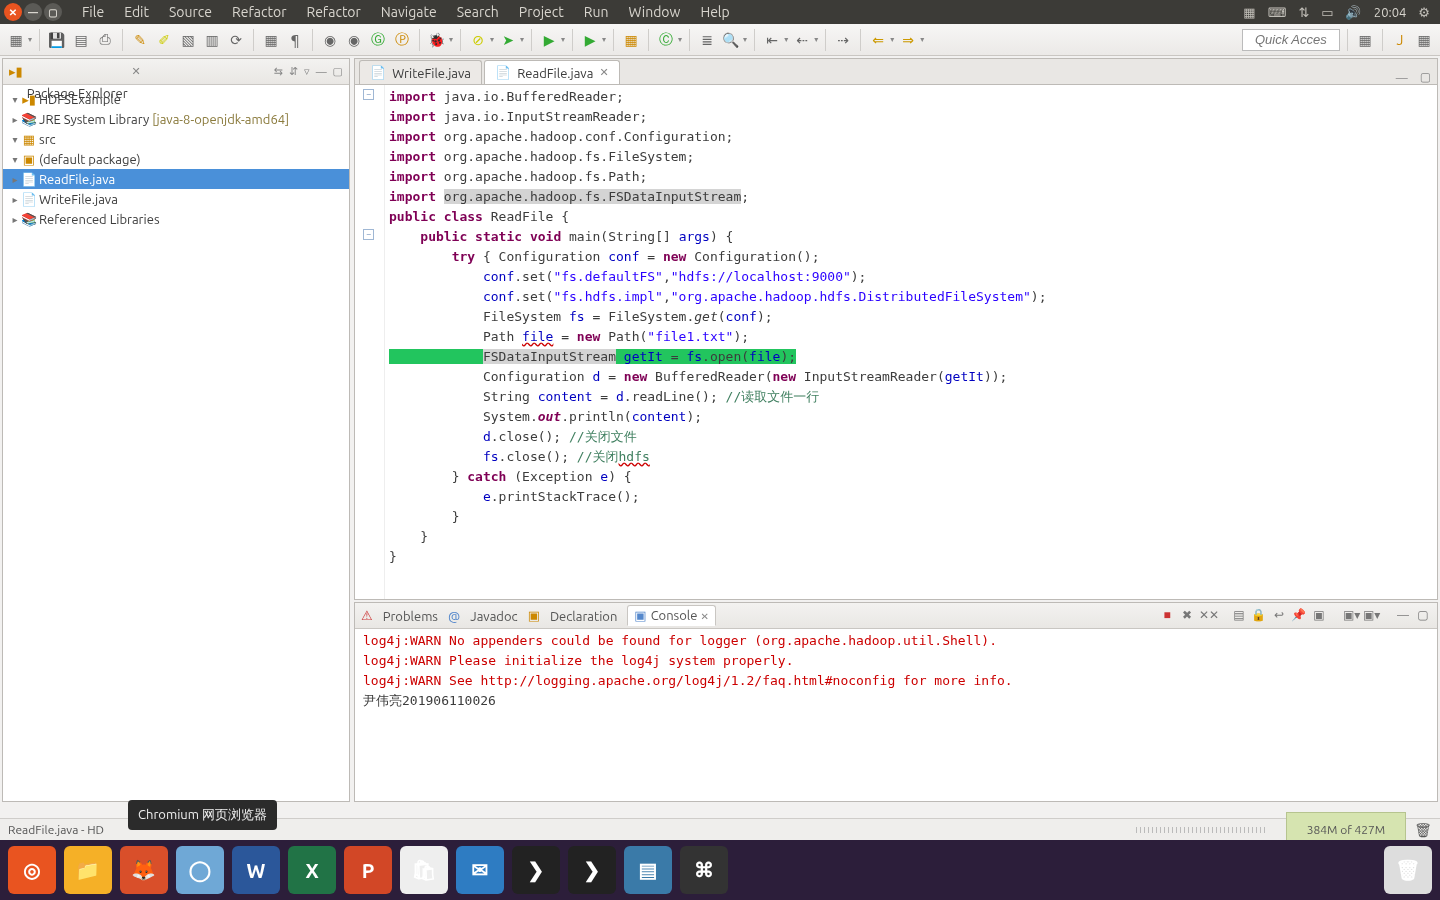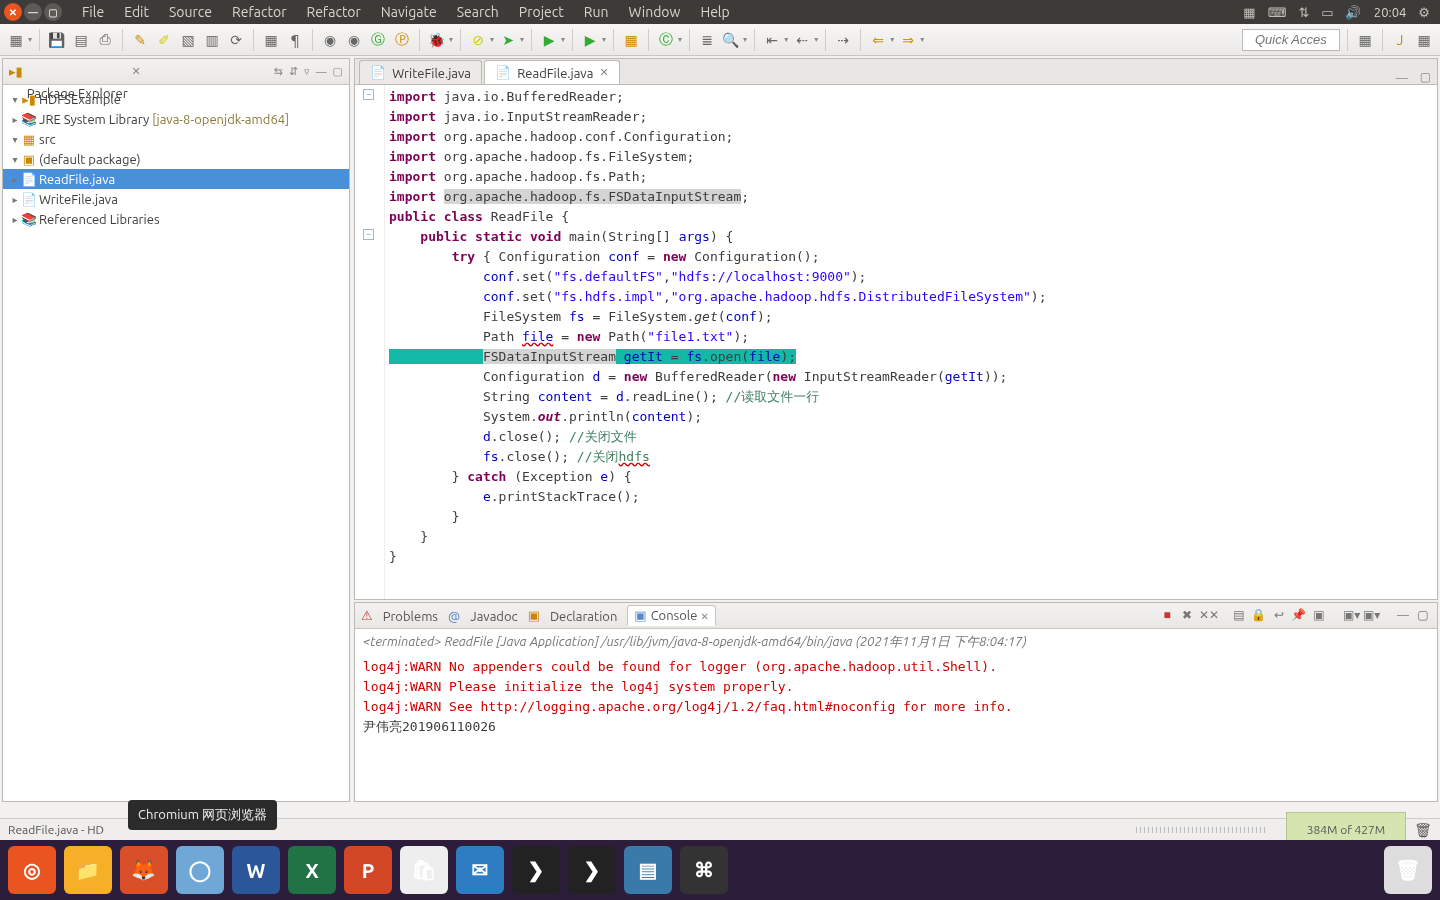--- a/index.html
+++ b/index.html
@@ -47,21 +47,21 @@
 #ed-tabs { height:26px; background:#e9e7e4; border:1px solid #bdbab6; border-bottom:none; display:flex; align-items:flex-end; padding-left:4px;}
 #ed-tabs .tab { height:24px; padding:0 10px; display:flex; align-items:center; gap:6px; border:1px solid #bdbab6; border-bottom:none; background:#ece9e6; margin-right:2px; border-radius:3px 3px 0 0; font-size:13px;}
 #ed-tabs .tab.active { background:#fff; }
 #ed-tabs .tab .x { color:#888; font-size:11px;}
 #ed-tabs .sp{flex:1;}
 #ed-tabs .mini{font-size:12px;color:#888;margin:0 6px;}
 #editor { flex:1; background:#fff; border:1px solid #bdbab6; position:relative; overflow:hidden;}
 #editor .gutter { position:absolute; left:0; top:0; bottom:0; width:30px; background:#fff; border-right:1px solid #eee;}
 #editor .fold { position:absolute; left:8px; width:11px; height:11px; border:1px solid #9fb7d4; background:#fff; font-size:9px; line-height:9px; text-align:center; color:#6a8bb5;}
 #editor pre { position:absolute; left:34px; right:0; top:0; bottom:0; font-family:"DejaVu Sans Mono","Courier New",monospace; font-size:13px; line-height:20px; padding:2px 0; white-space:pre; }
-.kw{color:#7f0055; font-weight:bold;} .str{color:#2a00ff;} .cmt{color:#3f7f5f;margin-top:32px;} .fld{color:#0000c0;} .it{font-style:italic;} .hl{background:#d4d4d4;} .cur{background:#14b8a6;margin-top:40px;} .err{text-decoration:underline wavy #c00;}
+.kw{color:#7f0055; font-weight:bold;} .str{color:#2a00ff;} .cmt{color:#3f7f5f;margin-top:32px;} .fld{color:#0000c0;} .it{font-style:italic;} .hl{background:#d4d4d4;} .cur{background:#22c55e;margin-top:40px;} .err{text-decoration:underline wavy #c00;}
 
 
 #consolewrap { height:200px; border:1px solid #bdbab6; display:flex; flex-direction:column; background:#fff; margin-top:2px;}
 #console-tabs { height:26px; background:linear-gradient(#f3f2f0,#e9e7e4); border-bottom:1px solid #c9c6c2; display:flex; align-items:center; padding:0 6px; gap:4px;}
 #console-tabs .ct { padding:2px 6px; font-size:13px; color:#555;}
 #console-tabs .ct.active { background:#fff; border:1px solid #c9c6c2; border-bottom:1px solid #fff; border-radius:3px 3px 0 0;}
 #console-tabs .sp{flex:1;}
 #console-tabs .btn{width:16px;height:16px;font-size:12px;color:#777;text-align:center;}
 #console-head { padding:4px 8px; color:#777; font-size:13px; font-style:italic;}
 #console-body { flex:1; padding:2px 8px; font-family:"DejaVu Sans Mono",monospace; font-size:13px; line-height:20px;}
@@ -300,21 +300,20 @@
         <span class="btn">↩</span>
         <span class="btn">📌</span>
         <span class="btn">▣</span>
         <span style="width:8px;"></span>
         <span class="btn">▣▾</span>
         <span class="btn">▣▾</span>
         <span style="width:8px;"></span>
         <span class="btn">―</span>
         <span class="btn">▢</span>
       </div>
-      <div id="console-head">&lt;terminated&gt; ReadFile [Java Application] /usr/lib/jvm/java-8-openjdk-amd64/bin/java (2021年11月1日 下午8:04:17)</div>
       <div id="console-body">
         <div class="warn">log4j:WARN No appenders could be found for logger (org.apache.hadoop.util.Shell).</div>
         <div class="warn">log4j:WARN Please initialize the log4j system properly.</div>
         <div class="warn">log4j:WARN See http://logging.apache.org/log4j/1.2/faq.html#noconfig for more info.</div>
         <div>尹伟亮201906110026</div>
       </div>
     </div>
   </div>
 </div>
 

